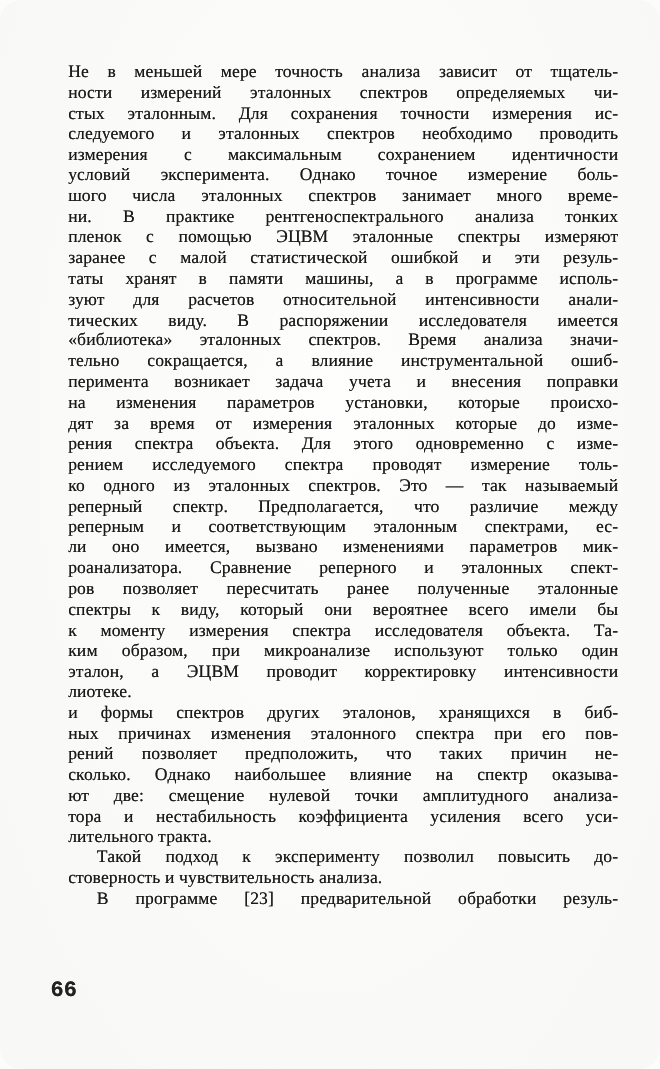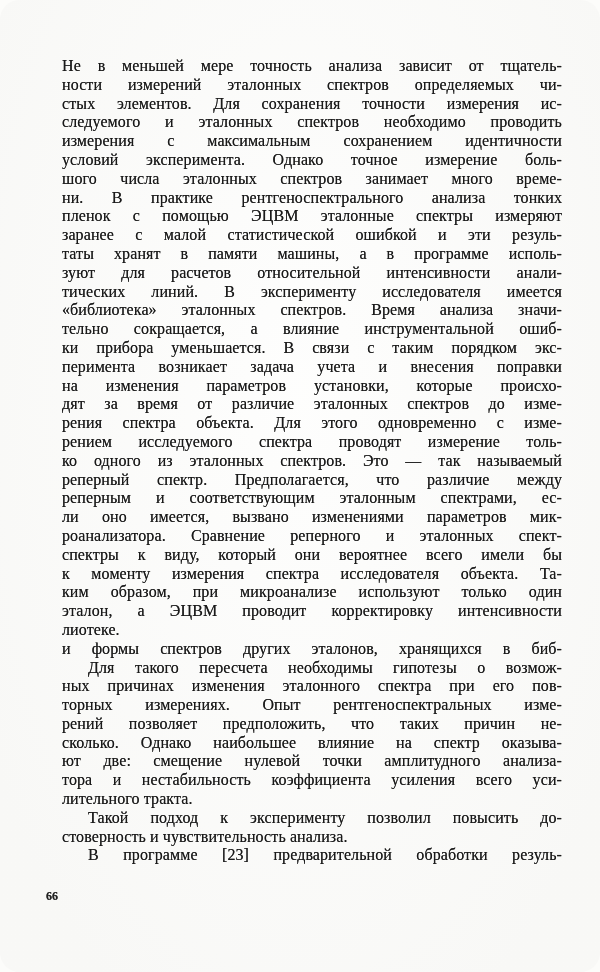--- a/index.html
+++ b/index.html
@@ -42,67 +42,65 @@
   .line.para-last {
     text-align-last: left;
   }
   .line.indent {
     text-indent: 26px;
   }
   .page-number {
     position: absolute;
     left: 46px;
     top: 889px;
-    font-family: Liberation Serif, serif;
+    font-family: Liberation Mono, monospace;
     font-weight: 700;
-    font-size: 12px;
+    font-size: 20px;
     color: #222222;
     text-shadow: 0 0 0.3px rgba(20,20,20,0.7);
   }
 </style>
 </head>
 <body>
 
 <div class="scan-page">
   <main class="text-block">
       <div class="line">Не в меньшей мере точность анализа зависит от тщатель-</div>
       <div class="line">ности измерений эталонных спектров определяемых чи-</div>
-      <div class="line">стых элементов. Для сохранения точности измерения ис-</div>
+      <div class="line">стых эталонным. Для сохранения точности измерения ис-</div>
       <div class="line">следуемого и эталонных спектров необходимо проводить</div>
       <div class="line">измерения с максимальным сохранением идентичности</div>
       <div class="line">условий эксперимента. Однако точное измерение боль-</div>
       <div class="line">шого числа эталонных спектров занимает много време-</div>
       <div class="line">ни. В практике рентгеноспектрального анализа тонких</div>
       <div class="line">пленок с помощью ЭЦВМ эталонные спектры измеряют</div>
       <div class="line">заранее с малой статистической ошибкой и эти резуль-</div>
       <div class="line">таты хранят в памяти машины, а в программе исполь-</div>
       <div class="line">зуют для расчетов относительной интенсивности анали-</div>
-      <div class="line">тических линий. В эксперименту исследователя имеется</div>
+      <div class="line">тических виду. В распоряжении исследователя имеется</div>
       <div class="line">«библиотека» эталонных спектров. Время анализа значи-</div>
       <div class="line">тельно сокращается, а влияние инструментальной ошиб-</div>
-      <div class="line">ки прибора уменьшается. В связи с таким порядком экс-</div>
       <div class="line">перимента возникает задача учета и внесения поправки</div>
       <div class="line">на изменения параметров установки, которые происхо-</div>
-      <div class="line">дят за время от различие эталонных спектров до изме-</div>
+      <div class="line">дят за время от измерения эталонных которые до изме-</div>
       <div class="line">рения спектра объекта. Для этого одновременно с изме-</div>
       <div class="line">рением исследуемого спектра проводят измерение толь-</div>
       <div class="line">ко одного из эталонных спектров. Это — так называемый</div>
       <div class="line">реперный спектр. Предполагается, что различие между</div>
       <div class="line">реперным и соответствующим эталонным спектрами, ес-</div>
       <div class="line">ли оно имеется, вызвано изменениями параметров мик-</div>
       <div class="line">роанализатора. Сравнение реперного и эталонных спект-</div>
+      <div class="line">ров позволяет пересчитать ранее полученные эталонные</div>
       <div class="line">спектры к виду, который они вероятнее всего имели бы</div>
       <div class="line">к моменту измерения спектра исследователя объекта. Та-</div>
       <div class="line">ким образом, при микроанализе используют только один</div>
       <div class="line">эталон, а ЭЦВМ проводит корректировку интенсивности</div>
       <div class="line para-last">лиотеке.</div>
       <div class="line">и формы спектров других эталонов, хранящихся в биб-</div>
-      <div class="line indent">Для такого пересчета необходимы гипотезы о возмож-</div>
       <div class="line">ных причинах изменения эталонного спектра при его пов-</div>
-      <div class="line">торных измерениях. Опыт рентгеноспектральных изме-</div>
       <div class="line">рений позволяет предположить, что таких причин не-</div>
       <div class="line">сколько. Однако наибольшее влияние на спектр оказыва-</div>
       <div class="line">ют две: смещение нулевой точки амплитудного анализа-</div>
       <div class="line">тора и нестабильность коэффициента усиления всего уси-</div>
       <div class="line para-last">лительного тракта.</div>
       <div class="line indent">Такой подход к эксперименту позволил повысить до-</div>
       <div class="line para-last">стоверность и чувствительность анализа.</div>
       <div class="line indent">В программе [23] предварительной обработки резуль-</div>
     </main>
   <div class="page-number">66</div>

